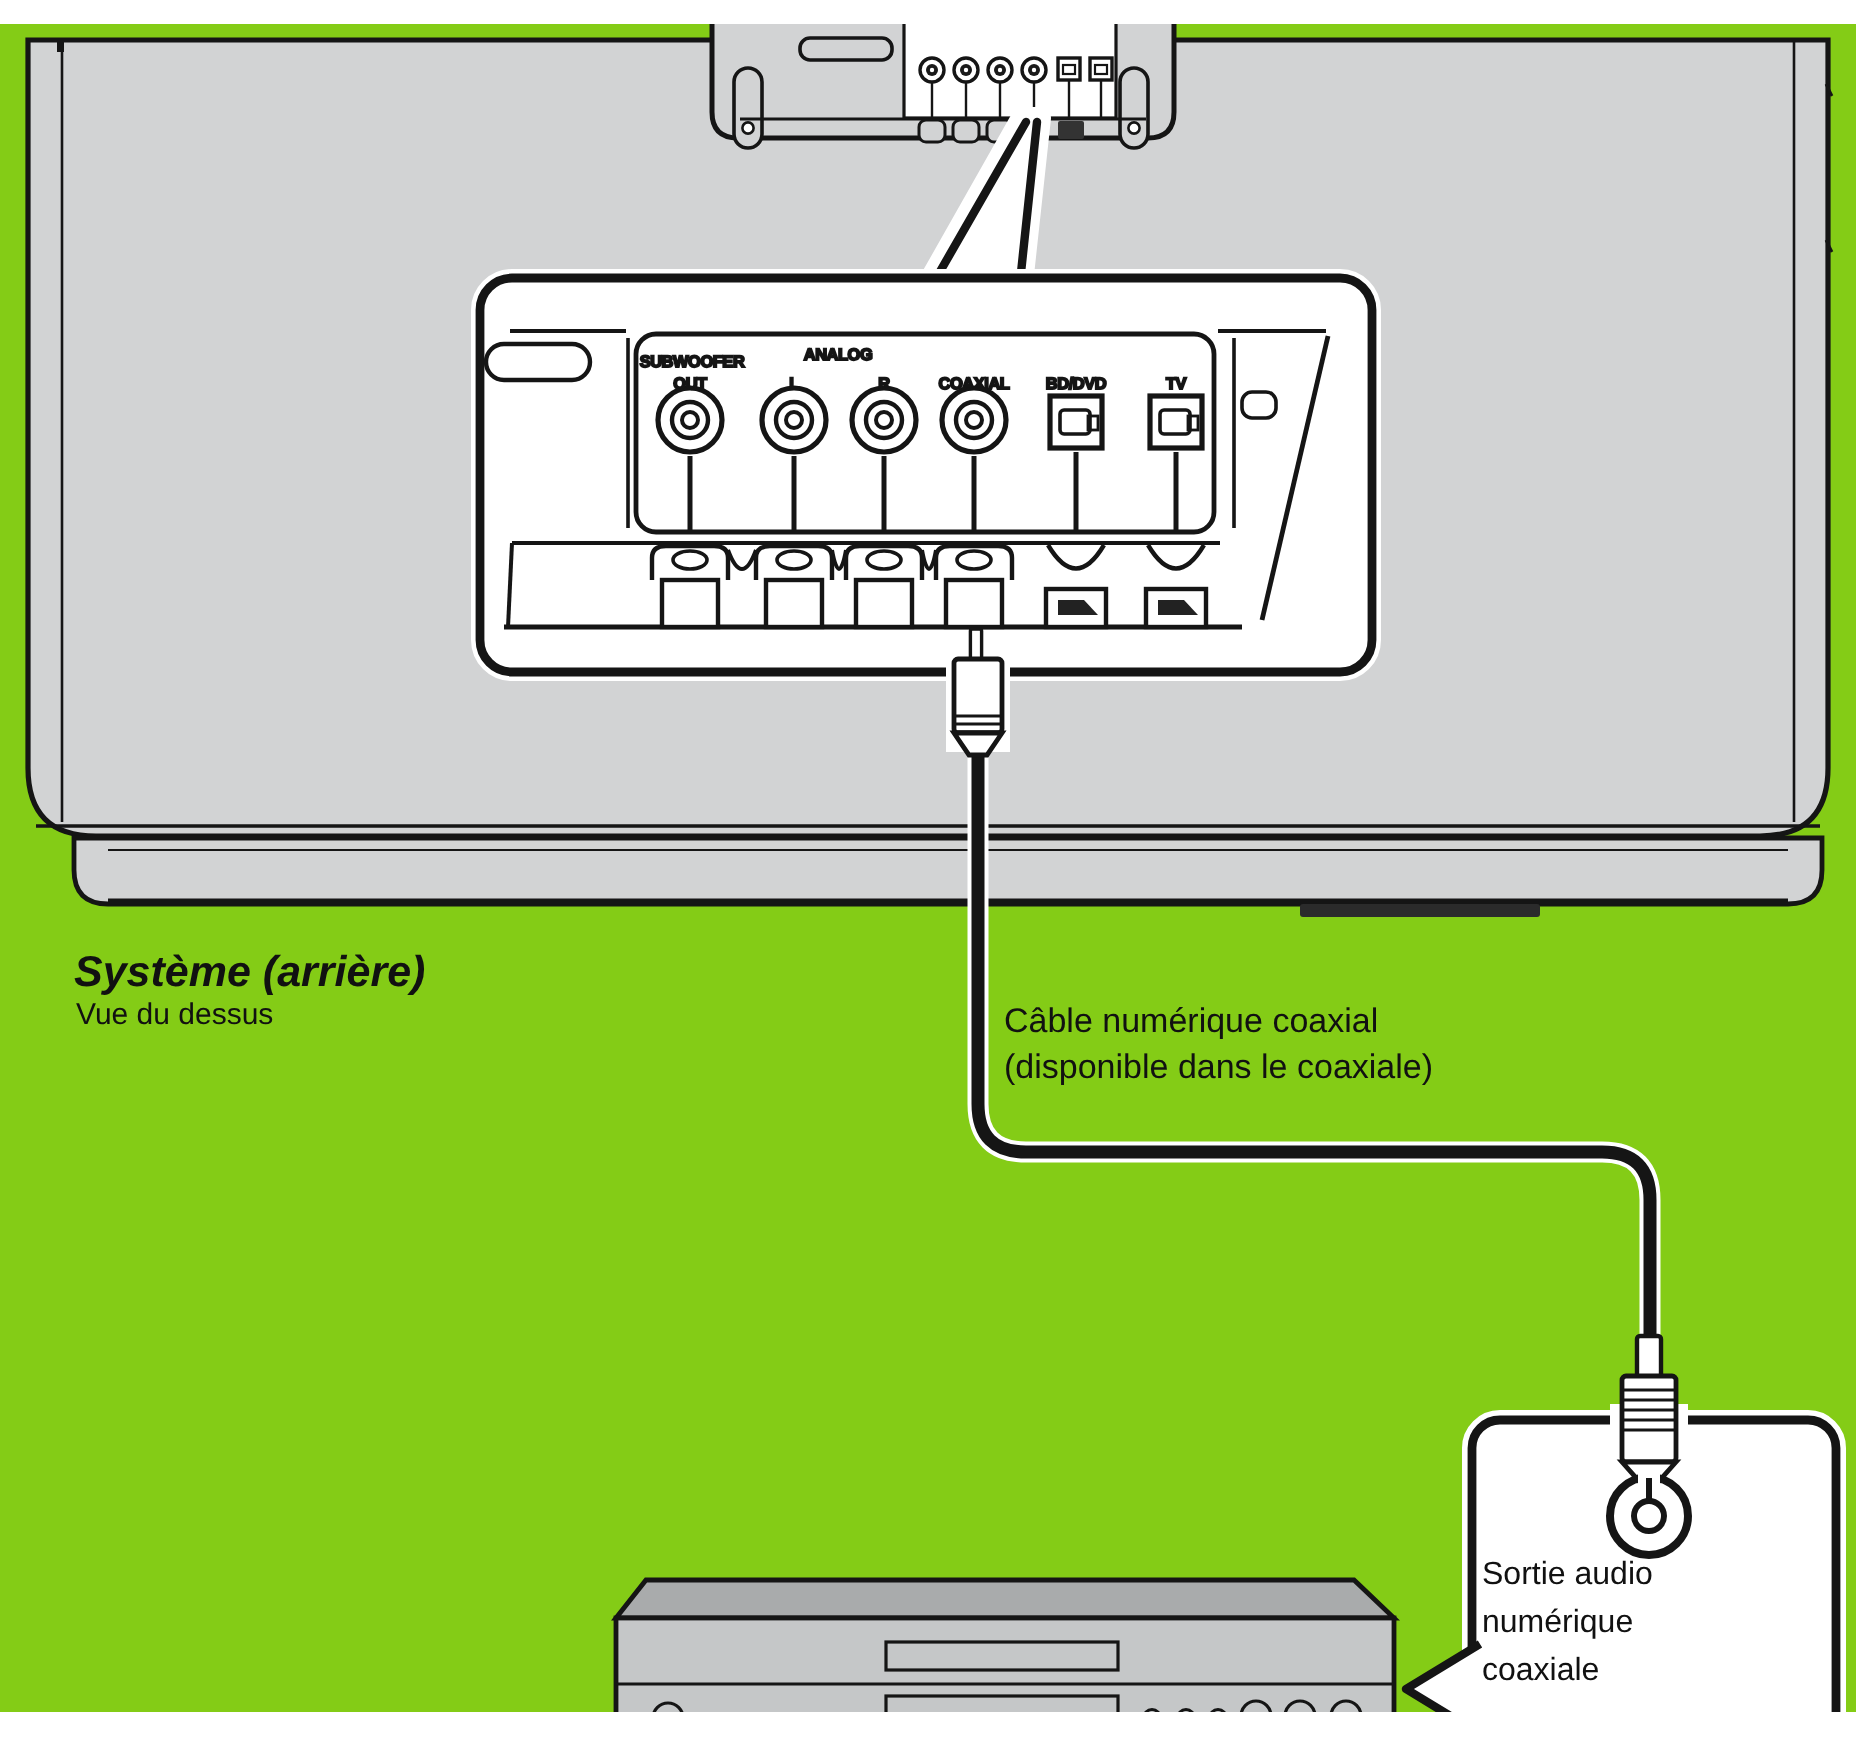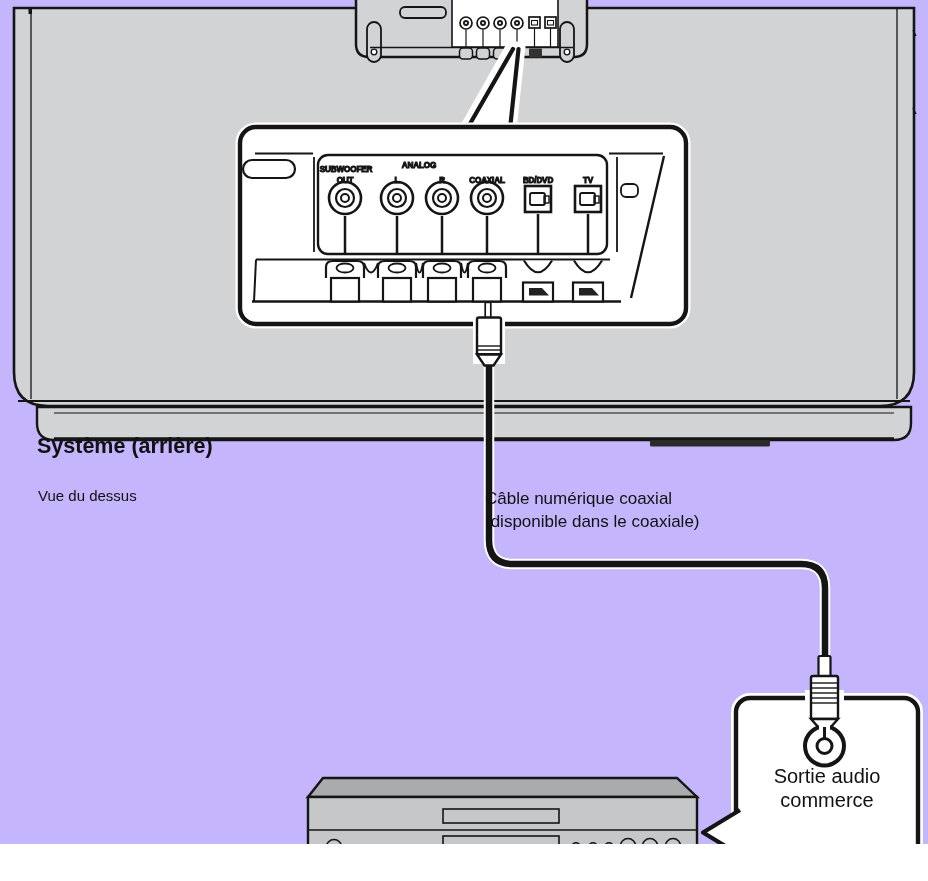--- a/index.html
+++ b/index.html
@@ -1,24 +1,24 @@
 <!DOCTYPE html>
 <html><head>
 <meta charset="utf-8">
 <style>
   html,body{margin:0;padding:0;background:#ffffff;}
-  .page{position:relative;width:928px;height:844px;background:#c4b5fd;
-        font-family:"Liberation Sans",sans-serif;color:#111;overflow:hidden;}
+  .page{position:relative;width:928px;height:844px;background:#84cc16;
+        font-family:"Liberation Sans",sans-serif;color:#111;overflow:hidden;margin-top:12px;}
   .page svg{position:absolute;left:0;top:0;}
   svg text{font-family:"Liberation Sans",sans-serif;font-weight:bold;fill:#141414;letter-spacing:-0.2px;}
   .txt{position:absolute;white-space:nowrap;}
-  .heading{left:37px;top:434px;font-size:21.5px;font-weight:bold;}
+  .heading{left:37px;top:462px;font-size:21.5px;font-weight:bold;font-style:italic;}
   .subheading{left:38px;top:487px;font-size:15px;}
-  .cable-label{left:485px;top:487px;font-size:17px;line-height:23px;}
-  .bubble-text{left:741px;top:764px;width:172px;text-align:center;font-size:20px;line-height:24px;white-space:normal;}
+  .cable-label{left:502px;top:487px;font-size:17px;line-height:23px;}
+  .bubble-text{left:741px;top:764px;width:172px;font-size:16px;line-height:24px;white-space:normal;}
 </style>
 </head>
 <body>
 
 <div class="page">
 
 <svg width="928" height="881" viewBox="0 0 928 881">
 
   <g stroke="#151515" fill="none">
     <path d="M14,8 L914,8 L914,372 Q914,406 880,406 L48,406 Q14,406 14,372 Z" fill="#d2d3d4" stroke-width="2.6"></path>
@@ -262,16 +262,17 @@
   <div class="txt heading">Système (arrière)</div>
   <div class="txt subheading">Vue du dessus</div>
 
   <div class="txt cable-label">
     <div>Câble numérique coaxial</div>
     <div>(disponible dans le coaxiale)</div>
   </div>
 
   <div class="txt bubble-text">
     <div>Sortie audio</div>
-    <div>commerce</div>
+    <div>numérique</div>
+    <div>coaxiale</div>
   </div>
 
 </div>
 
 </body></html>

